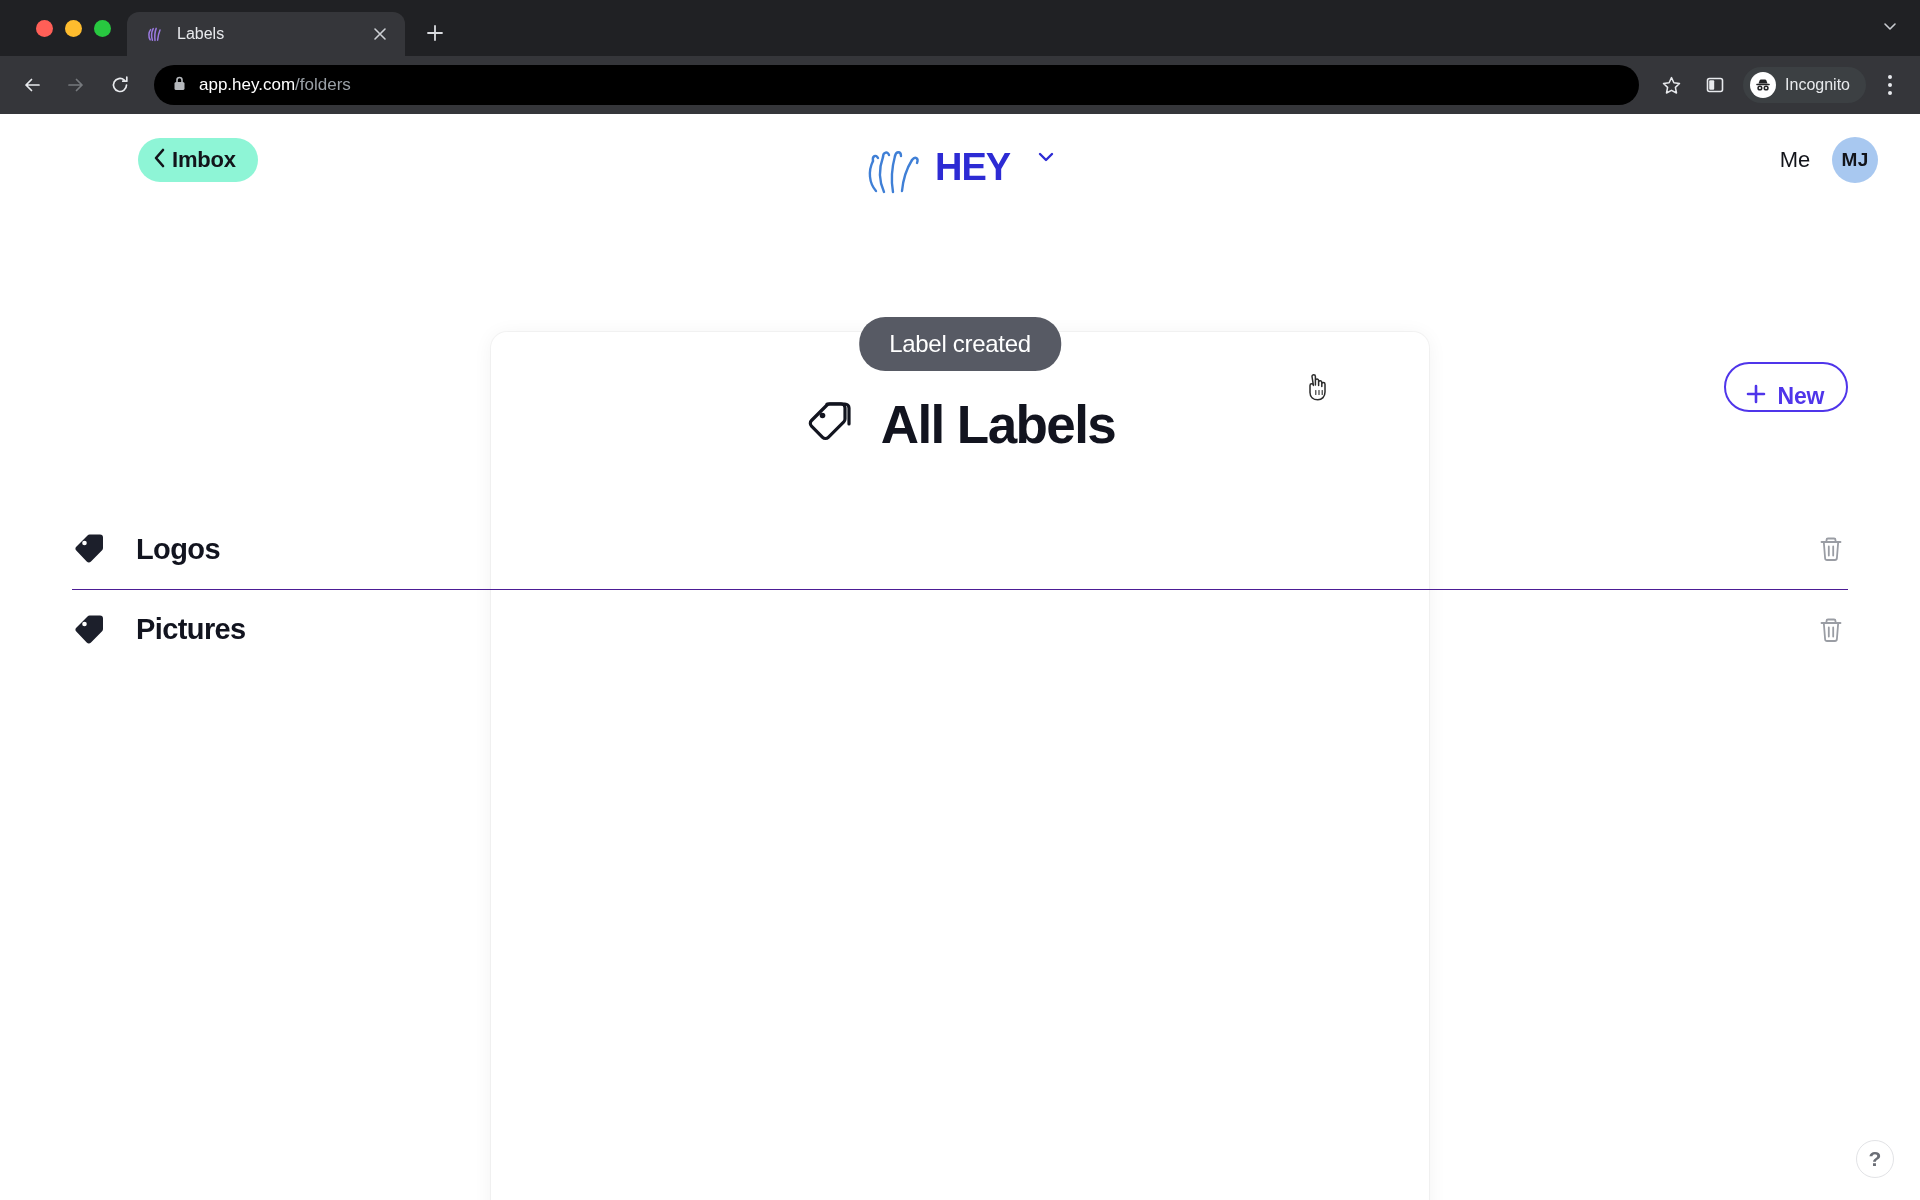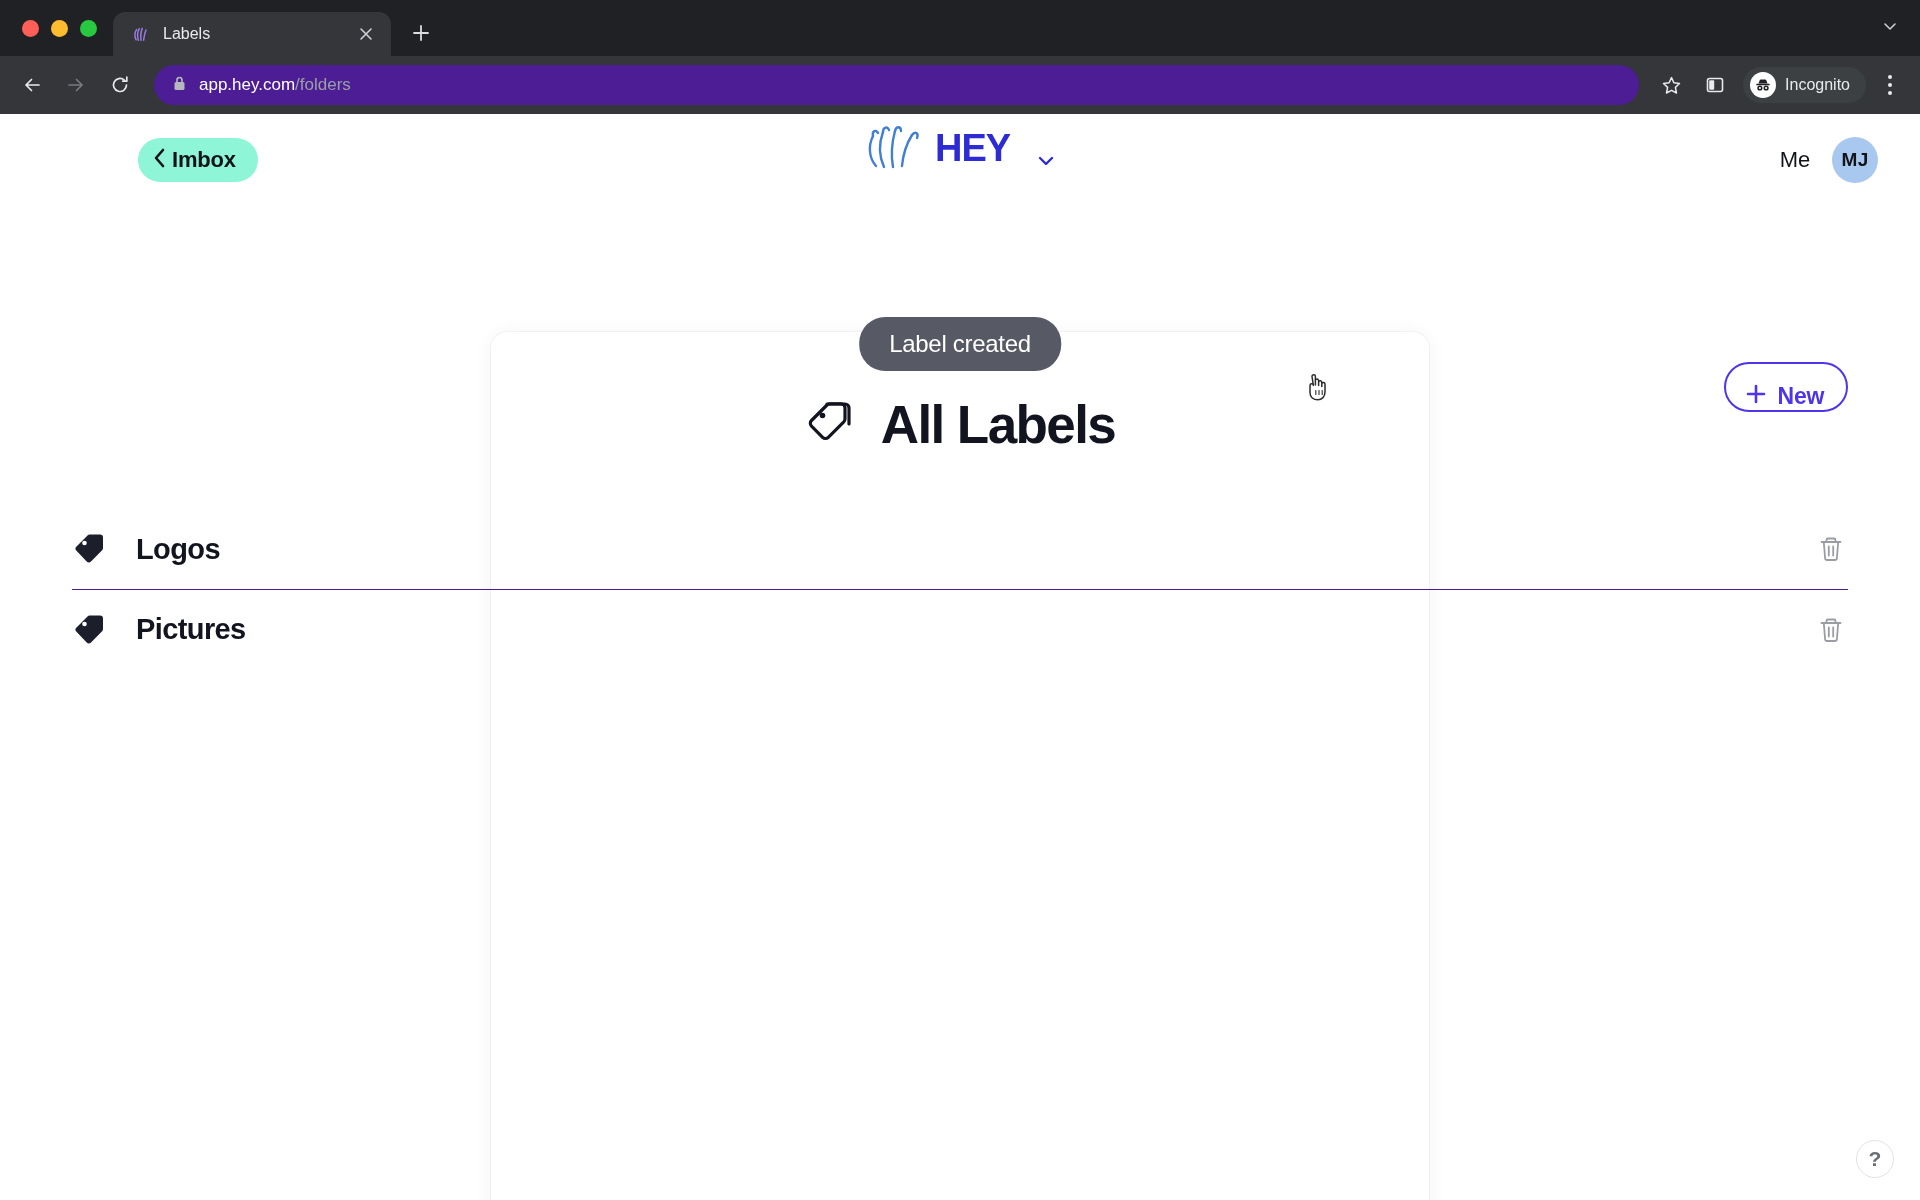--- a/index.html
+++ b/index.html
@@ -8,21 +8,21 @@
     overflow: hidden;
     font-family: "Liberation Sans", sans-serif;
     background: #202124;
   }
 
   
   .browser { width: 1920px; height: 1200px; display: flex; flex-direction: column; background: #202124; }
 
   .tabstrip {
     height: 56px; background: #202124;
-    display: flex; align-items: flex-end; padding-left: 14px; position: relative;
+    display: flex; align-items: flex-end; padding-left: 28px; position: relative;
   }
   .traffic { display: flex; align-items: center; gap: 12px; height: 56px; padding: 0 16px 0 8px; }
   .dot { width: 17px; height: 17px; border-radius: 50%; }
   .dot.red { background: #ff5f57; }
   .dot.yellow { background: #febc2e; }
   .dot.green { background: #28c840; }
 
   .tab {
     height: 44px; width: 278px; background: #35363a;
     border-radius: 12px 12px 0 0;
@@ -54,21 +54,21 @@
     height: 58px; background: #35363a;
     display: flex; align-items: center; gap: 4px; padding: 0 12px;
   }
   .navbtn {
     width: 40px; height: 40px; border-radius: 50%;
     display: flex; align-items: center; justify-content: center;
     color: #e8eaed; flex: 0 0 auto;
   }
   .navbtn.disabled { color: #76797d; }
   .omnibox {
-    flex: 1 1 auto; height: 40px; background: #4c1d95;
+    flex: 1 1 auto; height: 40px; background: #000000;
     border-radius: 22px; margin: 0 8px 0 10px;
     display: flex; align-items: center; gap: 12px; padding: 0 18px;
     min-width: 0;
   }
   .lock-icon { flex: 0 0 auto; display: block; }
   .url { font-size: 17px; color: #ffffff; white-space: nowrap; }
   .url .path { color: #9aa0a6; }
   .omnibox-actions { margin-left: auto; display: flex; align-items: center; gap: 6px; }
   .toolbar-right { display: flex; align-items: center; gap: 4px; flex: 0 0 auto; }
   .incognito-pill {
@@ -102,22 +102,22 @@
   }
   .imbox-label { font-size: 22px; font-weight: bold; color: #12141a; letter-spacing: -0.2px; }
   .search-box {
     height: 46px; width: 288px; background: #f4f5f6; border-radius: 12px;
     display: flex; align-items: center; gap: 14px; padding: 0 18px;
     margin-left: 18px; flex: 0 0 auto;
   }
   .search-placeholder { font-size: 21px; color: #1a1c22; letter-spacing: -0.2px; }
 
   .hey-logo {
-    position: absolute; left: 50%; top: 8px; transform: translateX(-50%);
-    display: flex; align-items: flex-end; gap: 9px;
+    position: absolute; left: 50%; top: 33px; transform: translateX(-50%);
+    display: flex; align-items: flex-start; gap: 9px;
   }
   .hey-chev { color: #2d2bd4; font-size: 20px; line-height: 1; }
 
   .header-right {
     margin-left: auto; display: flex; align-items: center; gap: 22px; flex: 0 0 auto;
   }
   .me-label { font-size: 22px; color: #12141a; letter-spacing: -0.2px; }
   .avatar {
     width: 46px; height: 46px; border-radius: 50%; background: #a8c8f0;
     display: flex; align-items: center; justify-content: center;

